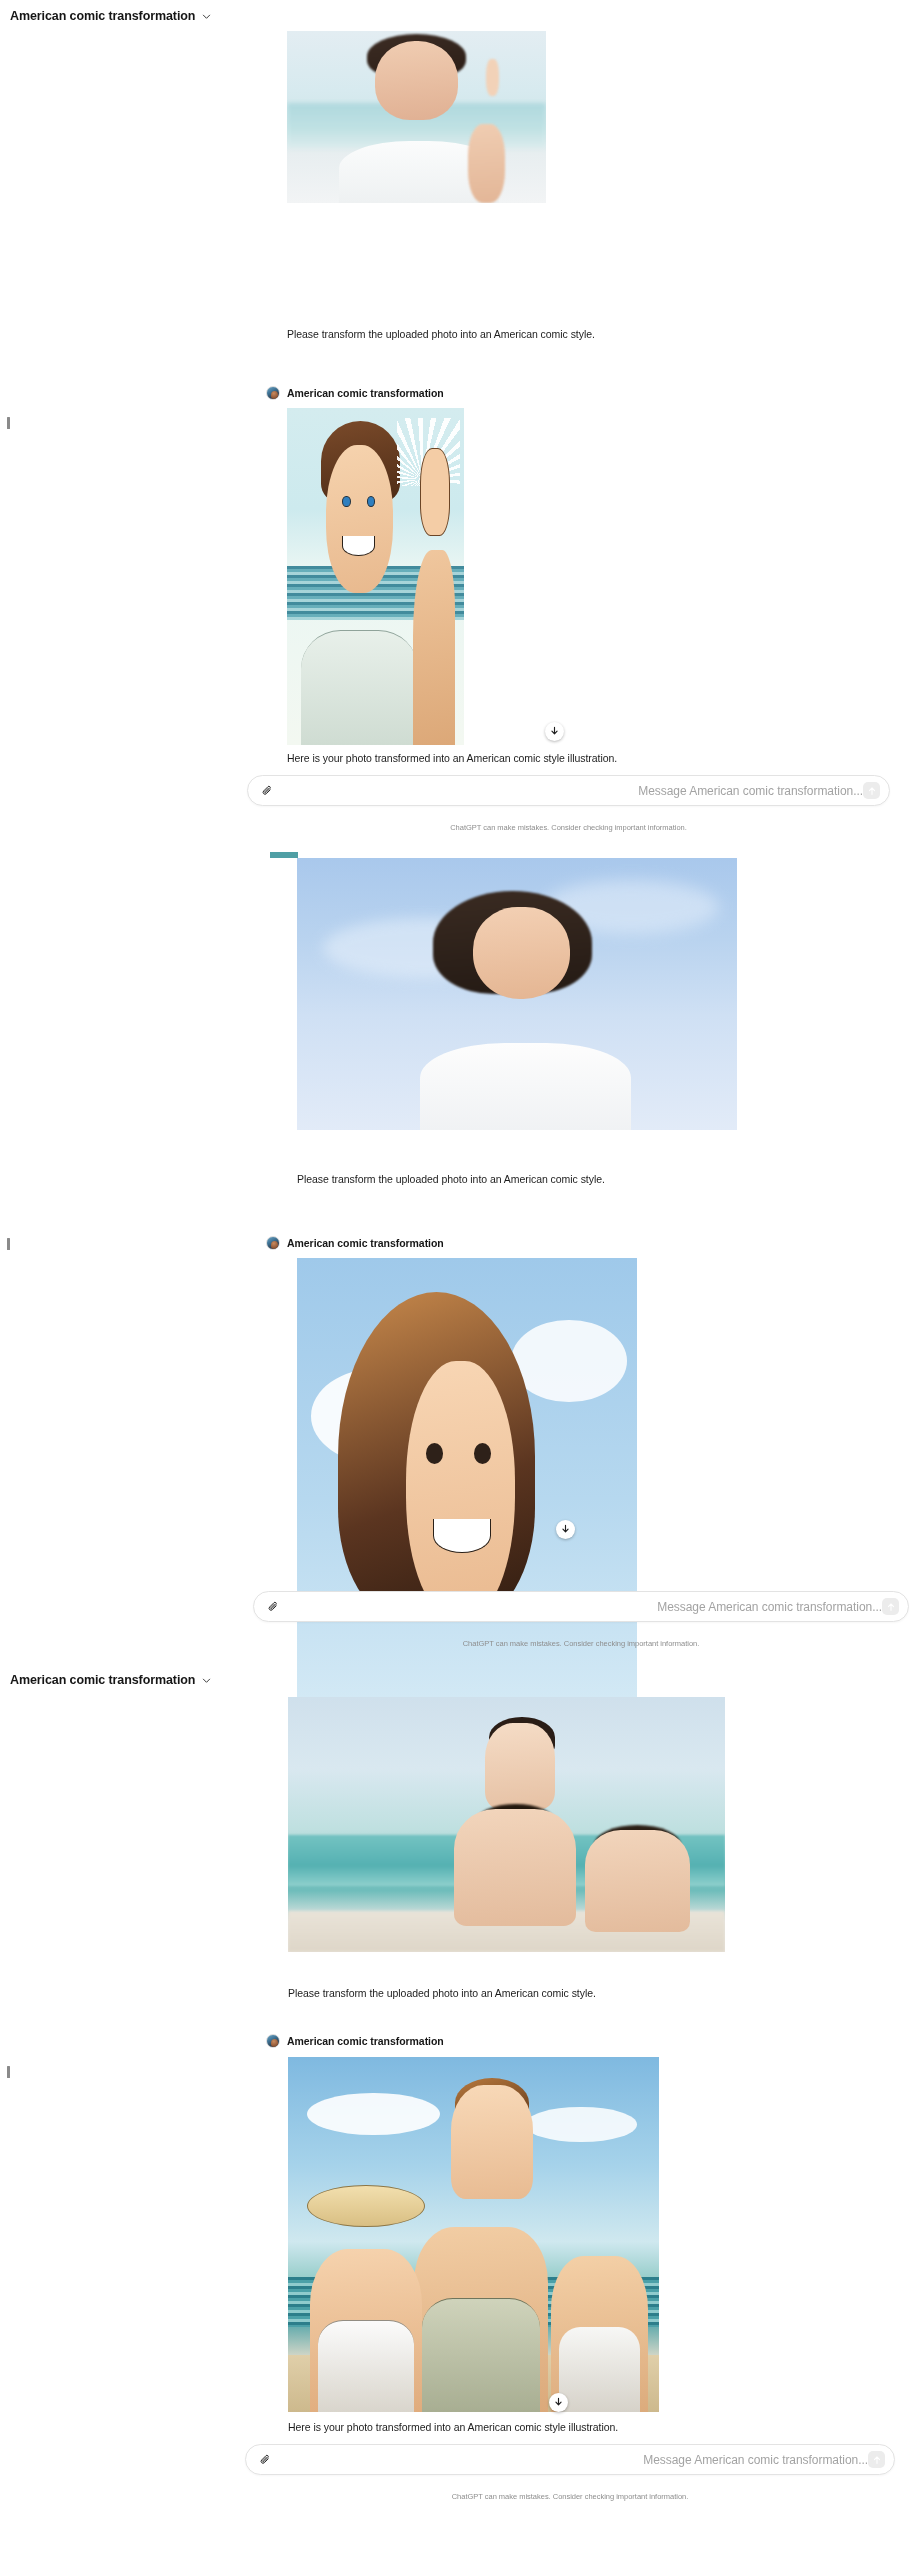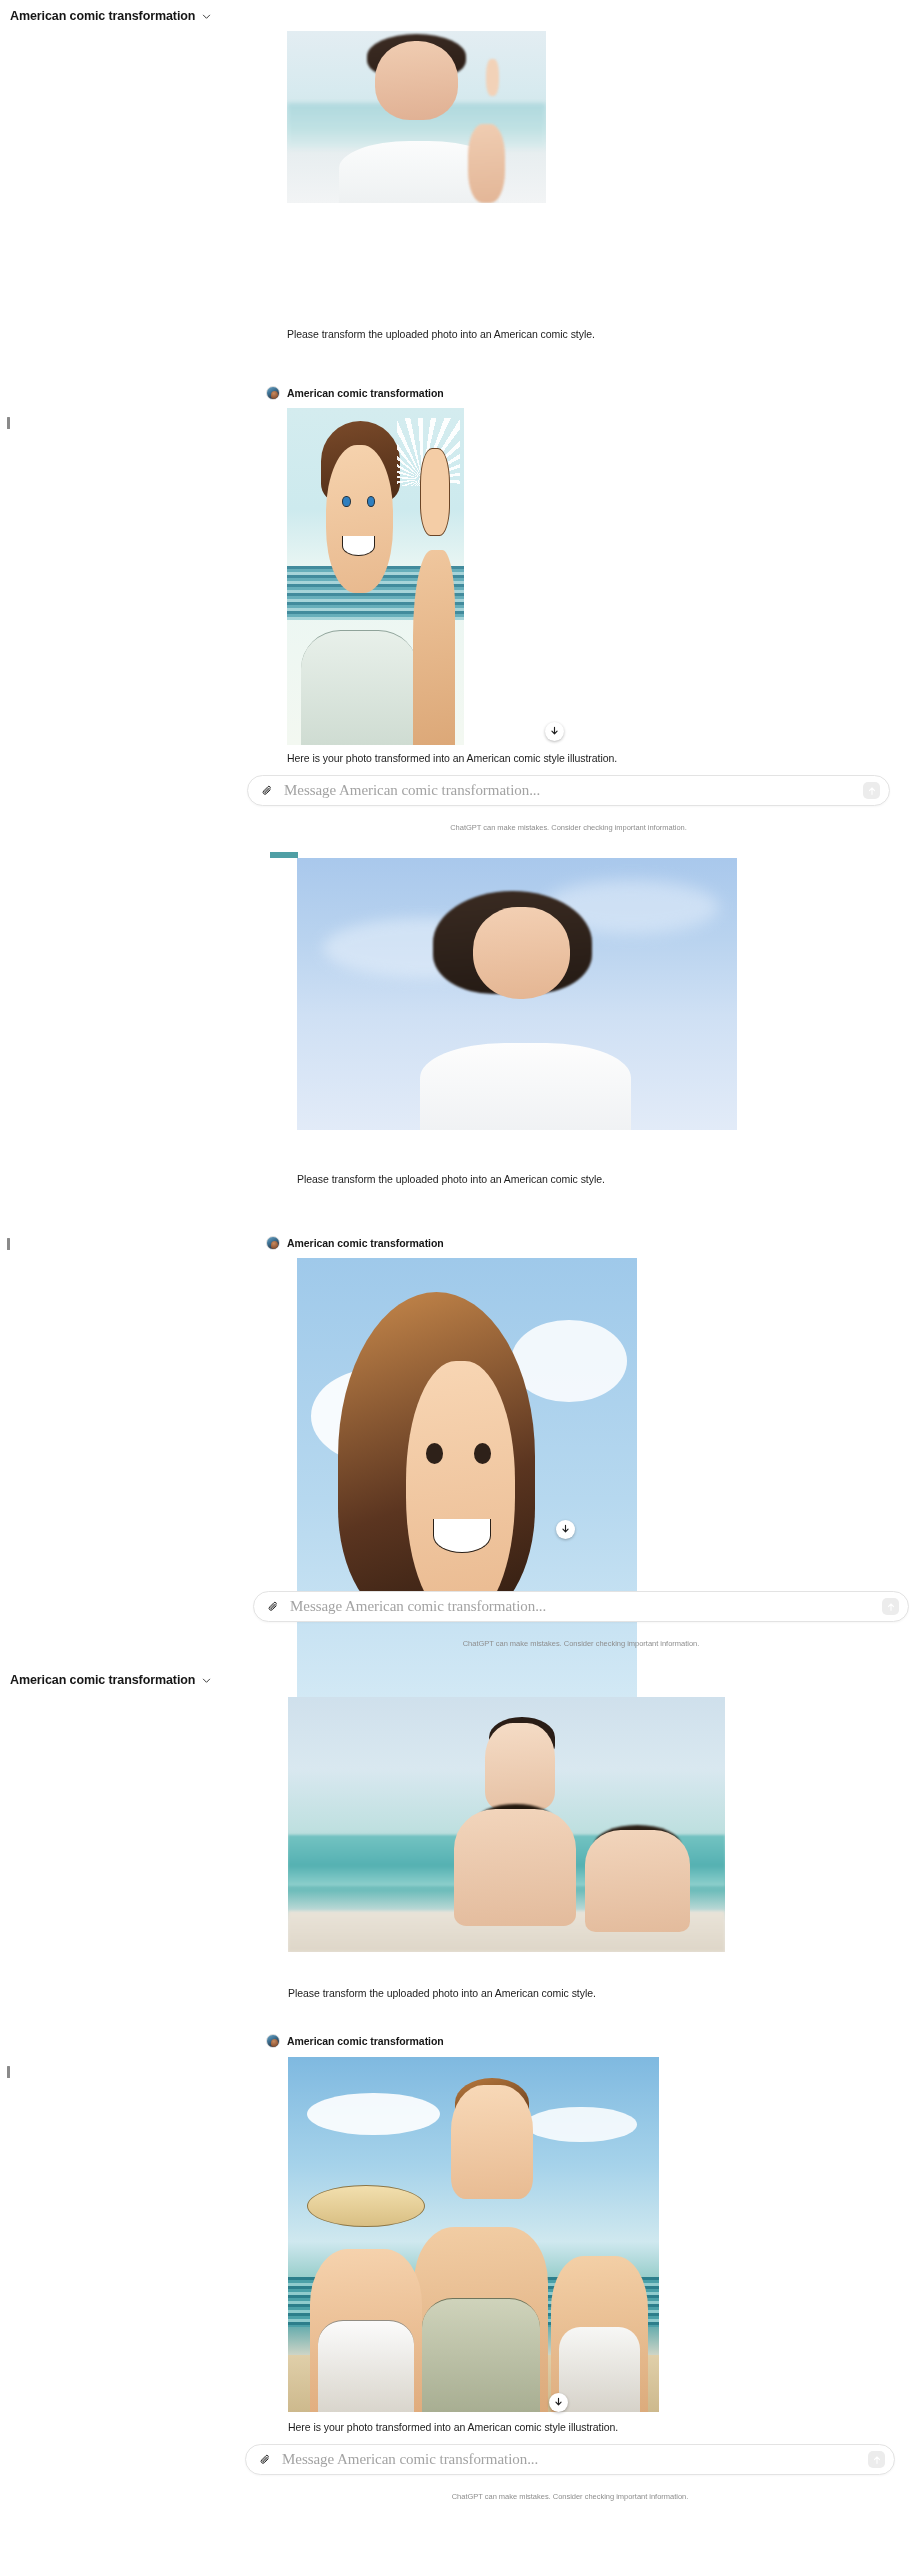--- a/index.html
+++ b/index.html
@@ -117,25 +117,26 @@
     margin-left: 11px;
     flex: none;
     display: flex; align-items: center; justify-content: center;
   }
   .clip svg { display: block; }
   .composer-input {
     flex: 1;
     border: none;
     outline: none;
     background: transparent;
-    font-family: Liberation Serif, serif;
-    font-size: 15px;
+    font-family: Liberation Sans, sans-serif;
+    font-size: 12px;
     color: #2b2b2b;
     margin-left: 9px;
     letter-spacing: -0.05px;
+    text-align: right;
   }
   .composer-input::placeholder { color: #a3a3a3; }
   .send-btn {
     width: 17px; height: 17px;
     margin-right: 9px;
     flex: none;
     border-radius: 5px;
     background: #ececec;
     display: flex; align-items: center; justify-content: center;
     border: none;

